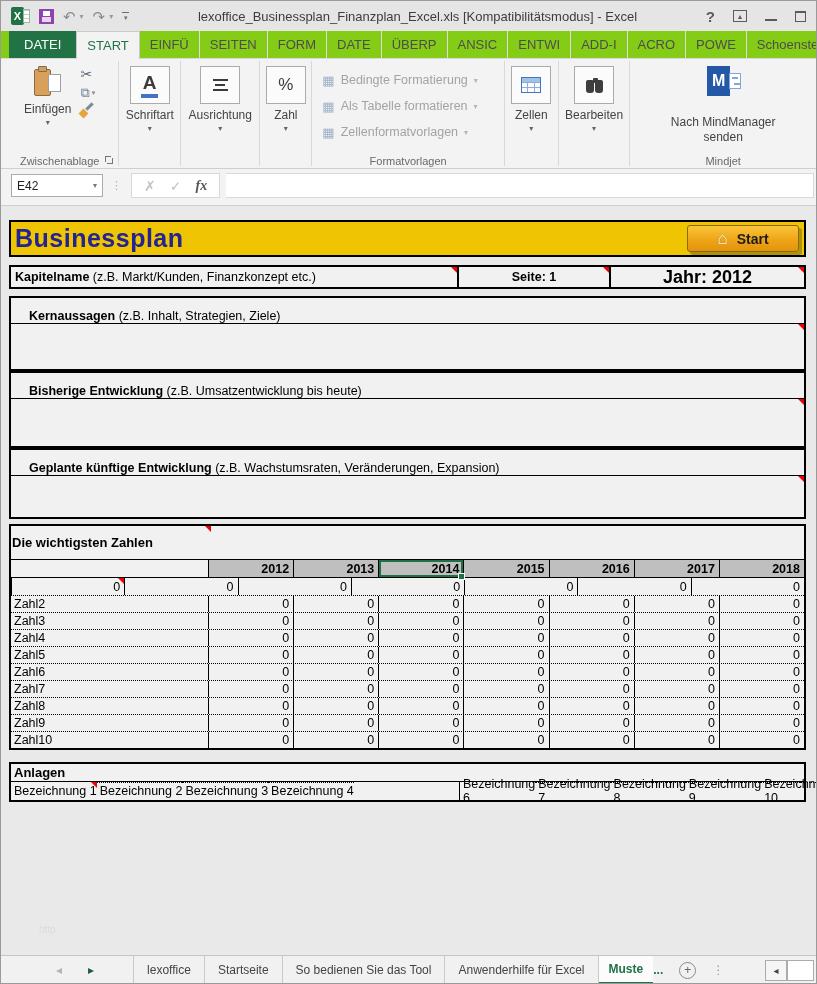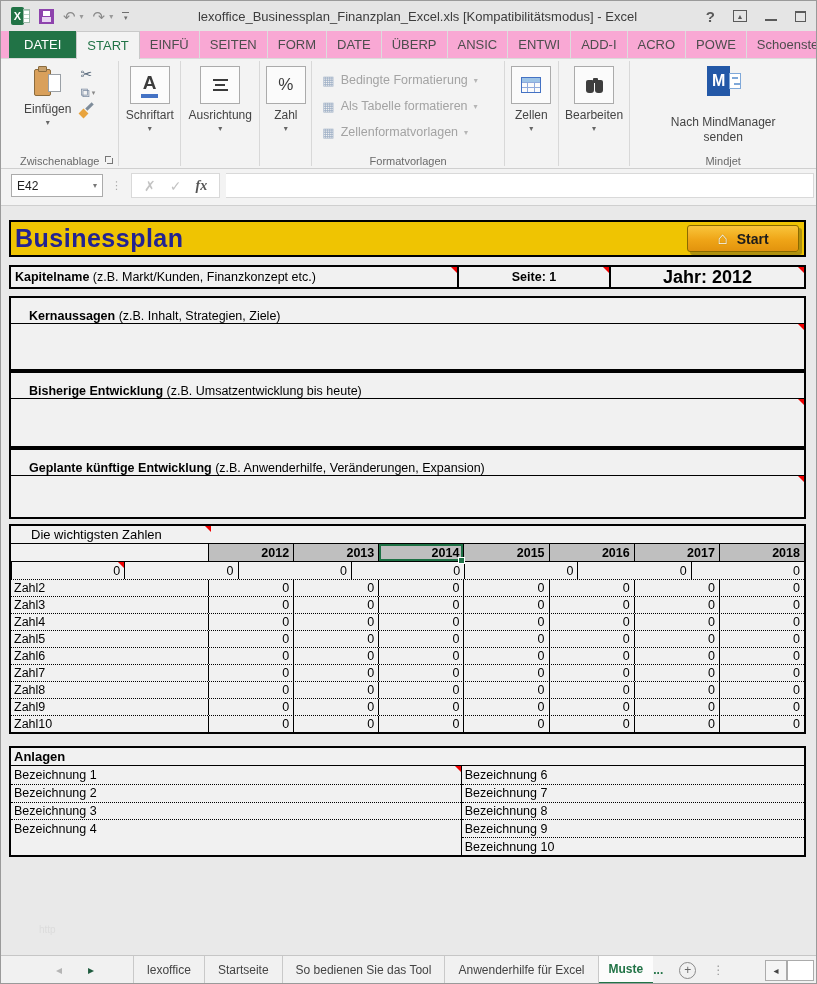--- a/index.html
+++ b/index.html
@@ -21,21 +21,21 @@
   .qat-more .bar{width:7px;border-top:1px solid #6e6e6e;margin-bottom:1px}
   .qat-more .c{font-size:7px}
   .win-title{flex:1;text-align:center;font-size:13px;color:#3d3d3d;white-space:nowrap;overflow:hidden}
   .win-ctrls{display:flex;align-items:center;gap:18px;color:#5a5a5a}
   .help-ic{font-size:15px;font-weight:bold}
   .ribopt-ic{width:14px;height:12px;border:1.5px solid #5a5a5a;font-size:7px;display:flex;align-items:center;justify-content:center;color:#5a5a5a}
   .min-ic{width:12px;border-top:2px solid #5a5a5a;margin-top:8px}
   .max-ic{width:11px;height:11px;border:1.5px solid #5a5a5a;border-top-width:2.5px}
 
   
-  .tabrow{height:28px;background:#f9a8d4;display:flex;align-items:stretch;padding-left:8px;border-bottom:1px solid #DADADA}
+  .tabrow{height:28px;background:#84cc16;display:flex;align-items:stretch;padding-left:8px;border-bottom:1px solid #DADADA}
   .rtab{display:flex;align-items:center;padding:0 10px;font-size:13px;color:#4d4d4d;cursor:default;white-space:nowrap}
   .rtab:not(.file){border-right:1px solid #DCDCDC}
   .rtab.file{background:#217346;color:#fff;padding:0 15px}
   .rtab.active{background:#F3F3F3;color:#217346;border:1px solid #C9C9C9;border-bottom:none;margin-bottom:-1px}
 
   
   .ribbon{height:110px;background:#F3F3F3;display:flex;border-bottom:1px solid #CFCFCF}
   .group{position:relative;padding:5px 4px 16px 4px;display:flex;align-items:flex-start;justify-content:center}
   .gsep{width:1px;background:#D8D8D8;margin:2px 0}
   .glabel{position:absolute;bottom:1px;left:0;right:0;text-align:center;font-size:11px;color:#6A6A6A;white-space:nowrap}
@@ -111,35 +111,35 @@
   .meta .m2{width:154px;margin-left:-2px;border:2px solid #000;background:#F1F1F1;position:relative;display:flex;align-items:center;justify-content:center;font-weight:bold;font-size:12.5px}
   .meta .m3{flex:1;margin-left:-2px;border:2px solid #000;background:#F1F1F1;position:relative;display:flex;align-items:center;justify-content:center;font-weight:bold;font-size:18px}
   .b{font-weight:bold}
   .sec{border:2px solid #000;background:#F1F1F1;position:relative}
   .sec-title{height:26px;border-bottom:1px solid #000;padding-left:18px;font-size:12.5px;display:flex;align-items:flex-end;white-space:nowrap}
   .sec-body{position:relative}
   .mt7{margin-top:7px}.mt8{}
   .h46{height:45px}.h47{height:47px}.h42{height:41px}
 
   .tbl{margin-top:5px;border:2px solid #000;background:#F1F1F1}
-  .tbl-title{height:18px;font-weight:normal;font-size:13px;border-bottom:1px solid #000;padding-left:20px;position:relative;display:flex;align-items:center}
+  .tbl-title{height:34px;font-weight:bold;font-size:13px;border-bottom:1px solid #000;padding-left:1px;position:relative;display:flex;align-items:center}
   .trow{display:flex;position:relative}
   .thead{height:18px;border-bottom:1px solid #000}
   .cell-label{width:197px;padding-left:3px;font-size:12.5px;display:flex;align-items:center;position:relative}
   .cell-val{flex:1;text-align:right;padding-right:4px;border-left:1px solid #000;font-size:12.5px;display:flex;align-items:center;justify-content:flex-end;position:relative}
   .yhead{background:#BFBFBF;font-weight:bold}
   .yhead.sel{box-shadow:inset 0 0 0 2px #1E7145}
   .yhead.sel::after{content:'';position:absolute;right:-2px;bottom:-3px;width:5px;height:5px;background:#1E7145;border:1px solid #fff;z-index:3}
   .drow{height:17px}
   .drow + .drow{border-top:1px dotted #000}
 
   .anl{margin-top:12px;border:2px solid #000;background:#F1F1F1}
   .anl-title{height:18px;font-weight:bold;font-size:13px;border-bottom:1px solid #000;padding-left:3px;display:flex;align-items:center}
   .anl-body{display:flex}
-  .anl-col{width:452px;display:flex;flex-direction:column}
+  .anl-col{width:452px;display:flex;}
   .anl-col.right{width:345px;border-left:1px solid #000}
   .anl-row{height:17.8px;padding-left:3px;font-size:12.5px;display:flex;align-items:center;position:relative}
   .anl-row + .anl-row{border-top:1px dotted #000}
 
   .watermark{position:absolute;left:38px;top:718px;font-size:10px;color:#DCDCDC}
 
   
   .stabs{height:29px;background:#F1F1F1;border-top:1px solid #C6C6C6;display:flex;align-items:stretch;padding-left:42px}
   .snav{display:flex;align-items:center;font-size:12px;padding:0 13px}
   .snav.left{color:#B5B5B5}
@@ -384,21 +384,21 @@
         <div class="sec-title">
             <span><span class="b">Bisherige Entwicklung</span><span> (z.B. Umsatzentwicklung bis heute)</span></span>
           </div>
         <div class="sec-body h47">
             <span class="ct"></span>
           </div>
       </div>
 
       <div class="sec mt8">
         <div class="sec-title">
-            <span><span class="b">Geplante künftige Entwicklung</span><span> (z.B. Anwenderhilfe, Veränderungen, Expansion)</span></span>
+            <span><span class="b">Geplante künftige Entwicklung</span><span> (z.B. Wachstumsraten, Veränderungen, Expansion)</span></span>
           </div>
         <div class="sec-body h42">
             <span class="ct"></span>
           </div>
       </div>
 
       <div class="tbl">
         <div class="tbl-title">
           <span>Die wichtigsten Zahlen</span>
           <span class="ct mid"></span>

